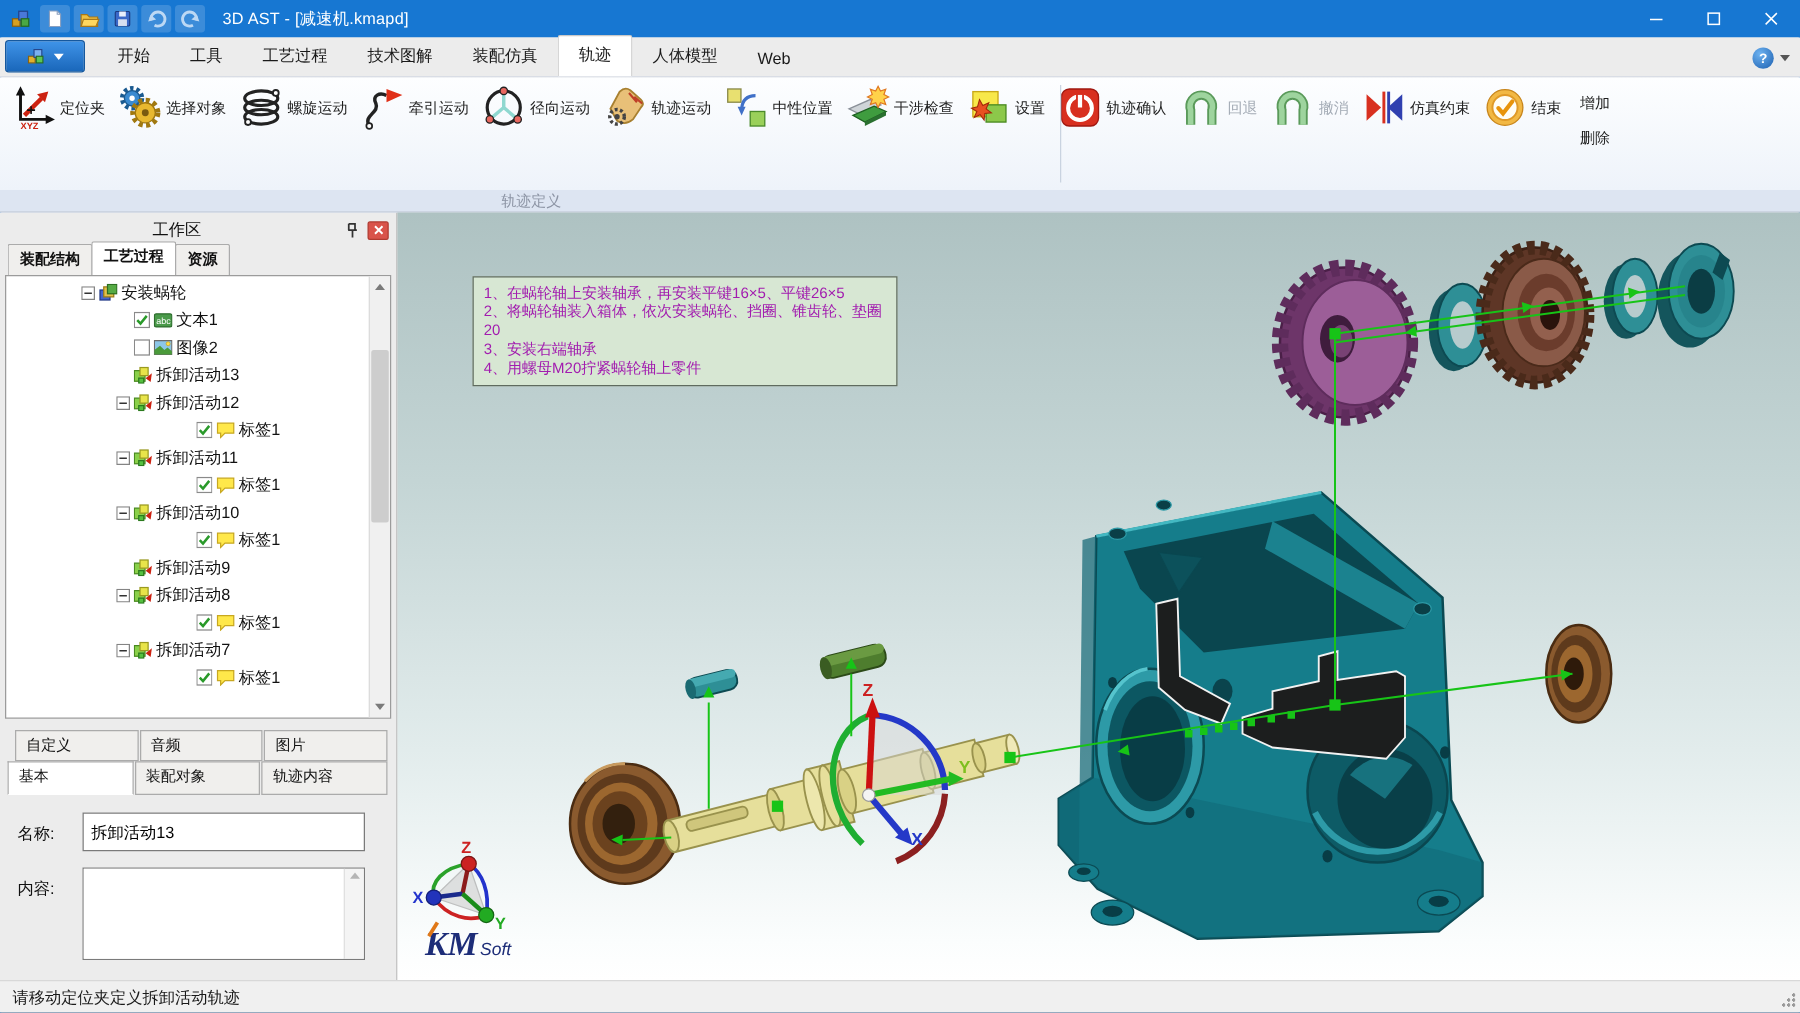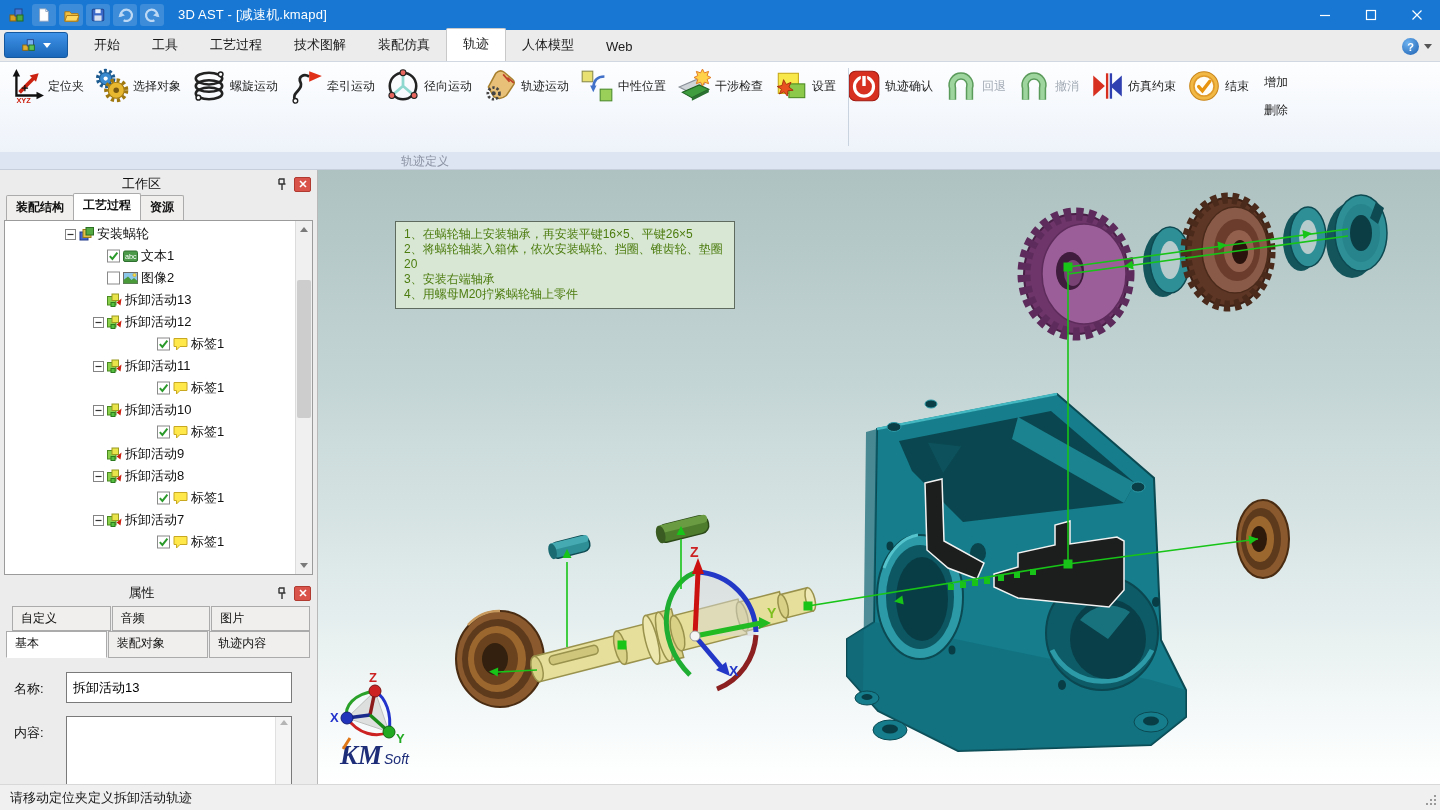--- a/index.html
+++ b/index.html
@@ -87,22 +87,22 @@
   .ftextwrap { width:226px; height:74px; border:1px solid #7a7a7a; background:#fff; display:flex; }
   .ftext { flex:1; border:none; resize:none; font-size:13px; padding:3px 5px; outline:none;
            font-family:"Liberation Sans","DejaVu Sans",sans-serif; }
   .minisb { width:16px; background:#f4f4f4; border-left:1px solid #e0e0e0; display:flex; flex-direction:column; align-items:center; padding-top:3px; }
   .minisb .tri-up { border-bottom-color:#b5b5b5; }
 
   
   .viewport { position:relative; width:1122px; height:614px; overflow:hidden;
               background:linear-gradient(180deg,#aec2c2 0%,#c4d5d5 35%,#e2ecec 70%,#fbfdfd 95%,#ffffff 100%); }
   .vpsvg { position:absolute; left:0; top:0; }
-  .annotation { position:absolute; left:77px; top:51px; width:340px; background:#d7e7d3; border:1px solid #5f6b5f;
-                padding:5px 8px 6px 8px; font-size:12px; line-height:15px; color:#4d7c0f; }
+  .annotation { position:absolute; left:60px; top:51px; width:340px; background:#d7e7d3; border:1px solid #5f6b5f;
+                padding:5px 8px 6px 8px; font-size:12px; line-height:15px; color:#a21caf; }
   .kmlogo { position:absolute; left:22px; top:570px; color:#1d2d78; }
   .kmlogo .km { font-size:27px; font-weight:bold; font-style:italic; font-family:"Liberation Serif","DejaVu Serif",serif; position:relative; }
   .kmlogo .km i.accent { position:absolute; left:5px; top:-3px; width:3px; height:13px; background:#e07818; transform:rotate(32deg); }
   .kmlogo .soft { font-size:14px; font-style:italic; margin-left:2px; }
 
   
   .statusbar { height:26px; background:#f0f0f0; border-top:1px solid #d8d8d8; display:flex; align-items:center;
                padding:0 10px; font-size:13px; color:#1a1a1a; position:relative; }
   .grip { position:absolute; right:3px; bottom:4px; width:12px; height:12px;
           background:radial-gradient(circle at 2px 10px,#9a9a9a 1.2px,transparent 1.5px),
@@ -565,33 +565,20 @@
             <div class="sbarrow">
                 <span class="tri-dn"></span>
               </div>
           </div>
         </div>
       </div>
 
       <div class="splitter"></div>
 
       <div class="panel" style="flex:1; overflow:hidden;">
-        <div class="phead">
-          <span class="ptitle">属性</span>
-          <div class="pinbtn">
-            <svg width="10" height="13" viewBox="0 0 10 13">
-                <path d="M2,1 h5 v5 M1.5,6 h7 M5,6 v6 M2,1 v5" stroke="#333" stroke-width="1.4" fill="none"></path>
-              </svg>
-          </div>
-          <div class="closebox">
-            <svg width="8" height="8" viewBox="0 0 8 8">
-              <path d="M1,1 L7,7 M7,1 L1,7" stroke="#fff" stroke-width="1.6"></path>
-              </svg>
-          </div>
-        </div>
         <div class="proptabs1">
           <div class="ptab">自定义</div>
           <div class="ptab">音频</div>
           <div class="ptab">图片</div>
         </div>
         <div class="proptabs2">
           <div class="ptab active">基本</div>
           <div class="ptab">装配对象</div>
           <div class="ptab">轨迹内容</div>
         </div>

